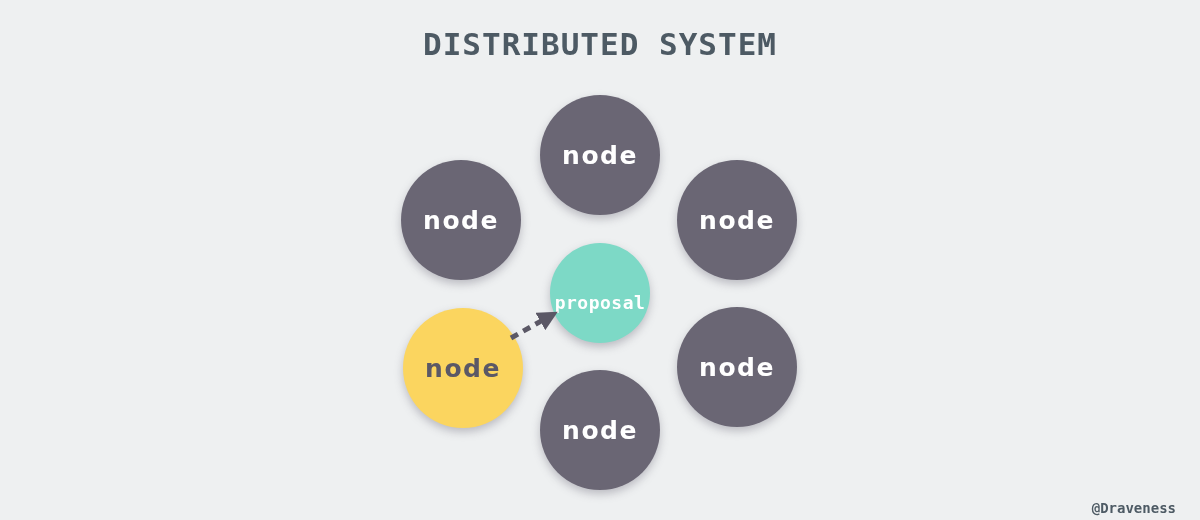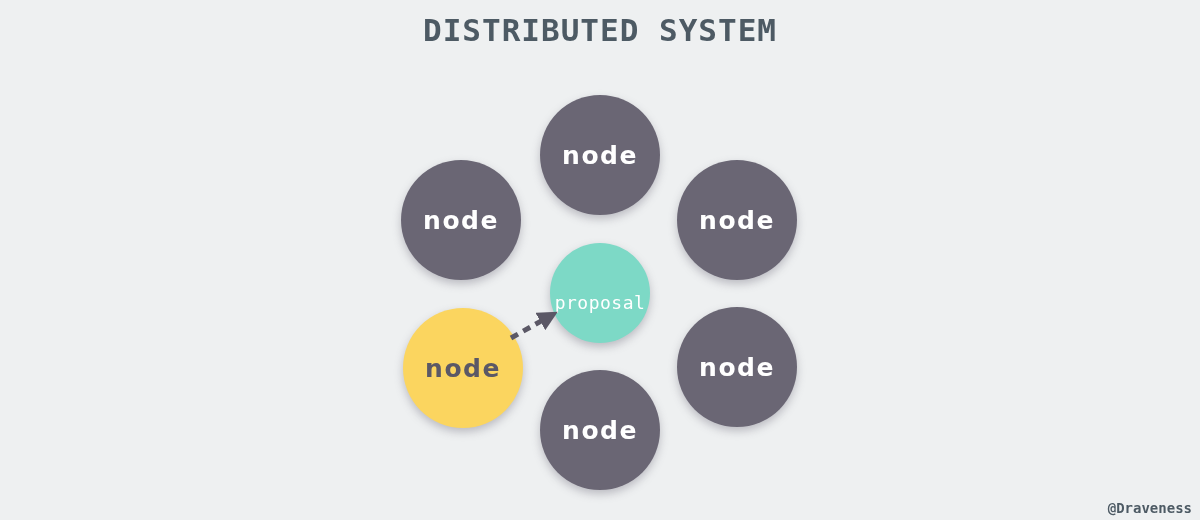--- a/index.html
+++ b/index.html
@@ -14,21 +14,21 @@
     font-family: "DejaVu Sans Mono", "Liberation Mono", monospace;
   }
   .canvas {
     position: relative;
     width: 1200px;
     height: 520px;
     background: #eef0f1;
   }
   .title {
     position: absolute;
-    top: 12px;
+    top: 26px;
     left: 0;
     width: 1200px;
     text-align: center;
     font-family: "DejaVu Sans Mono", "Liberation Mono", monospace;
     font-size: 31px;
     font-weight: bold;
     letter-spacing: 1px;
     color: #4d5a64;
   }
   .circle {
@@ -66,36 +66,36 @@
   .proposal {
     width: 100px;
     height: 100px;
     left: 550px;
     top: 243px;
     background: #7dd9c6;
   }
   .proposal .label {
     font-family: "DejaVu Sans Mono", "Liberation Mono", monospace;
     font-size: 18px;
-    font-weight: 400;
+    font-weight: 700;
     letter-spacing: 0.5px;
     color: #ffffff;
     margin-top: 18px;
   }
   .arrow-layer {
     position: absolute;
     left: 0;
     top: 0;
     width: 1200px;
     height: 520px;
     pointer-events: none;
   }
   .watermark {
     position: absolute;
-    right: 8px;
+    right: 24px;
     bottom: 4px;
     font-family: "DejaVu Sans Mono", "Liberation Mono", monospace;
     font-size: 14px;
     font-weight: bold;
     color: #4d5a64;
   }
 </style>
 </head>
 <body>
 

